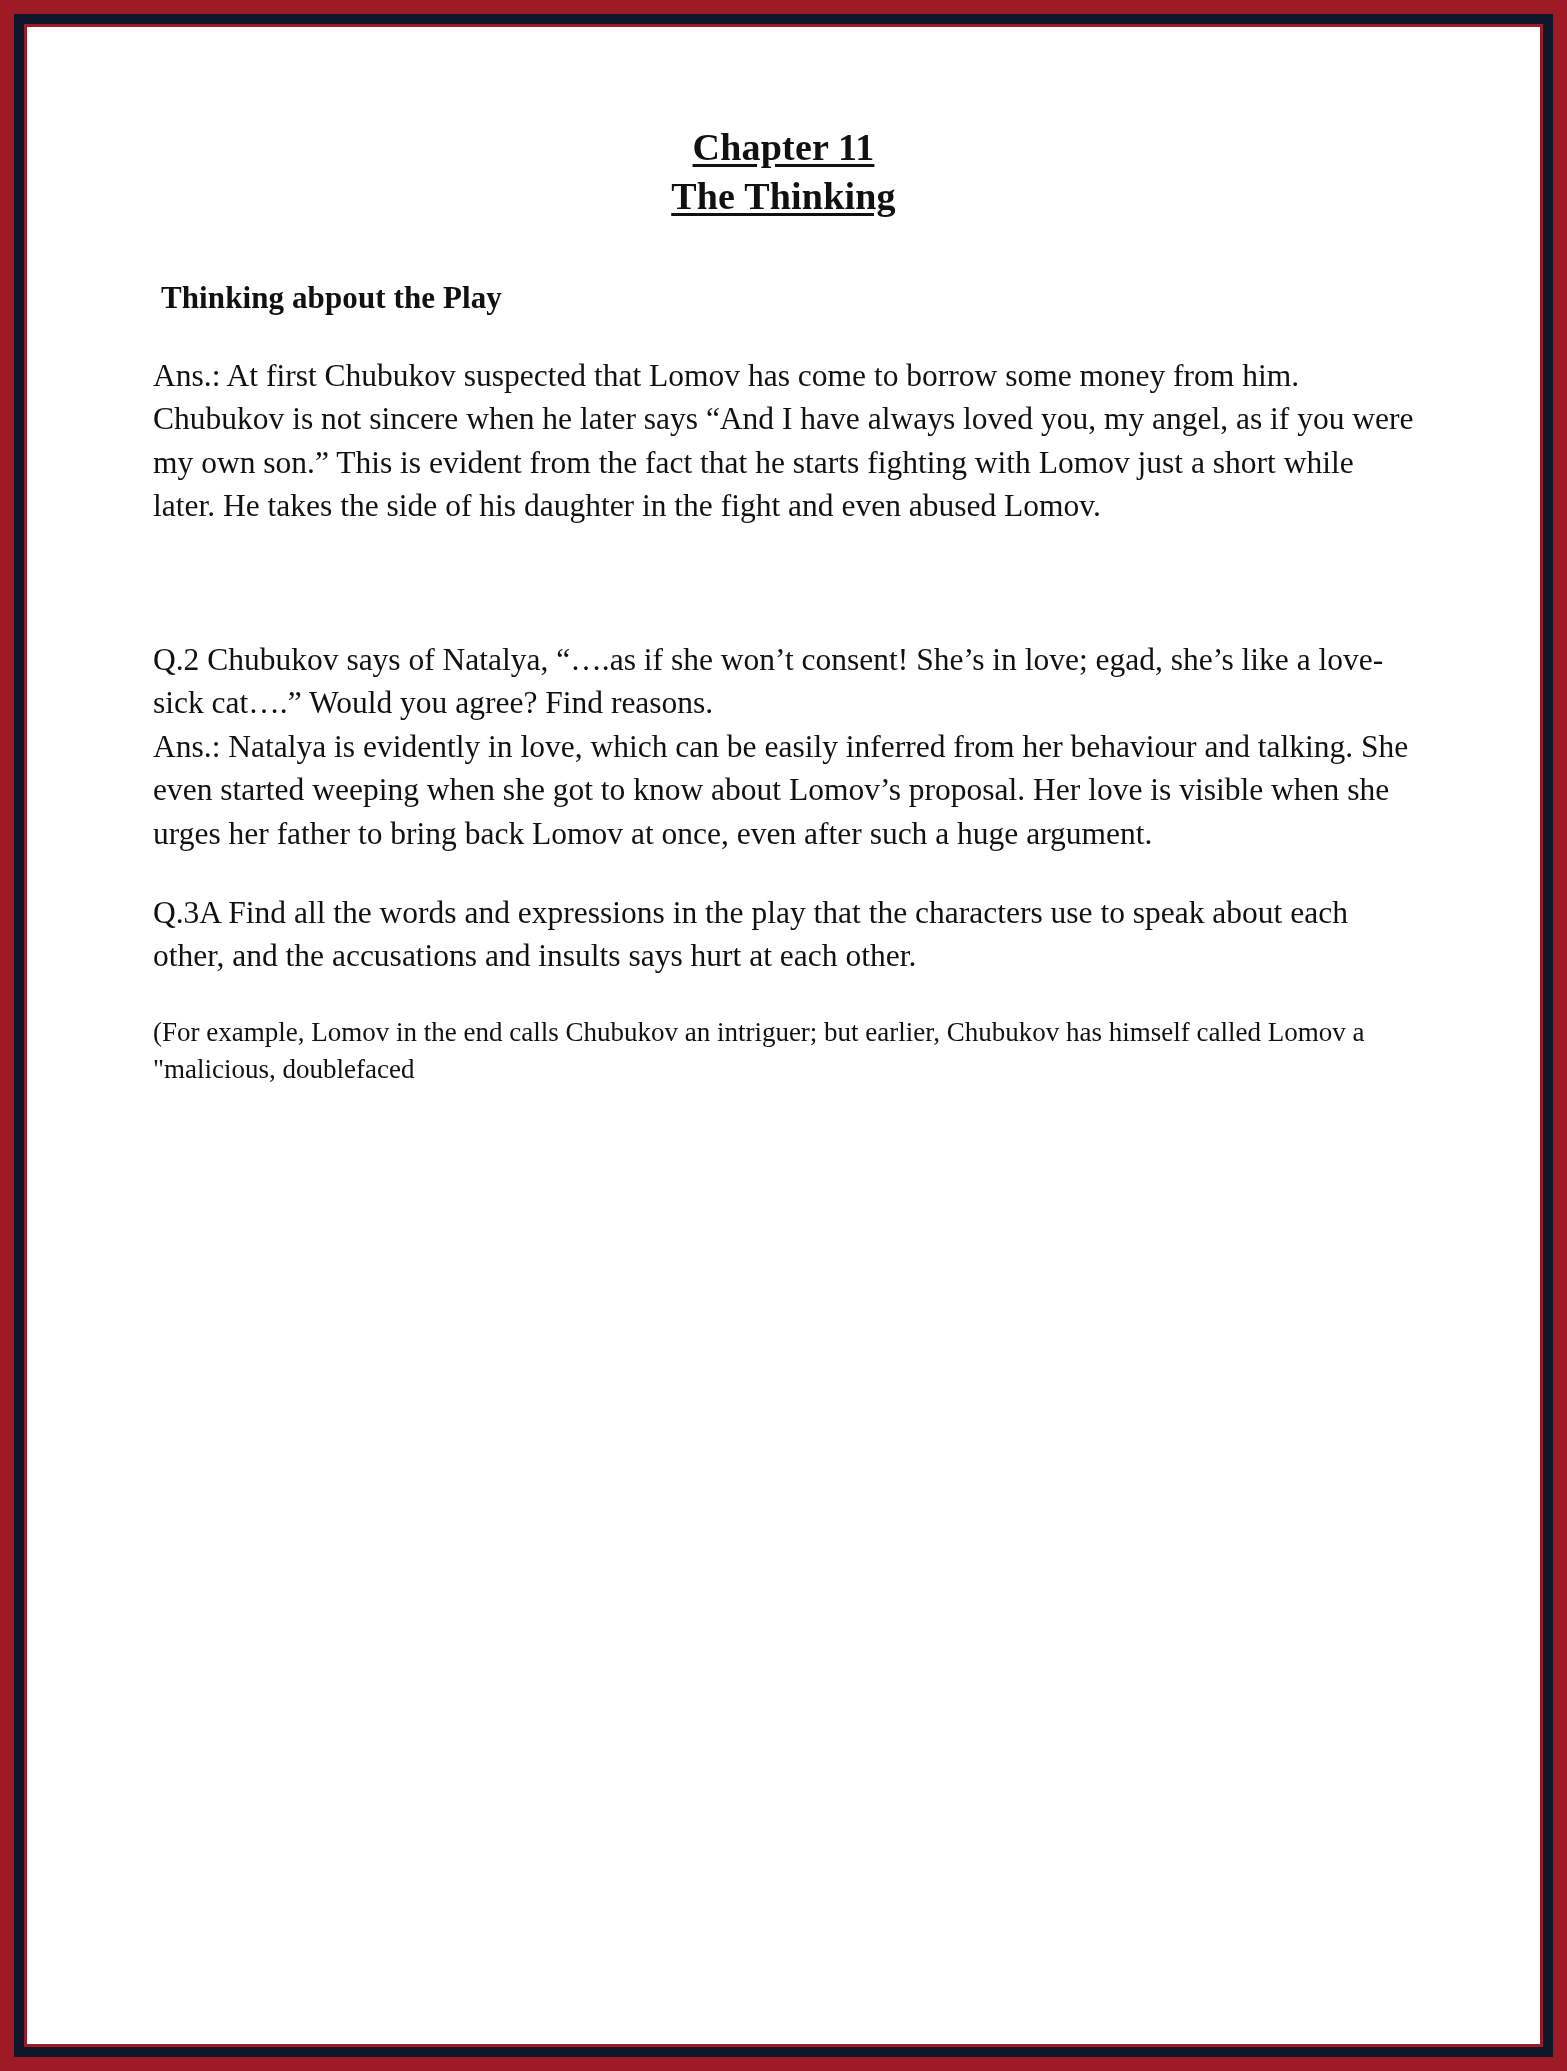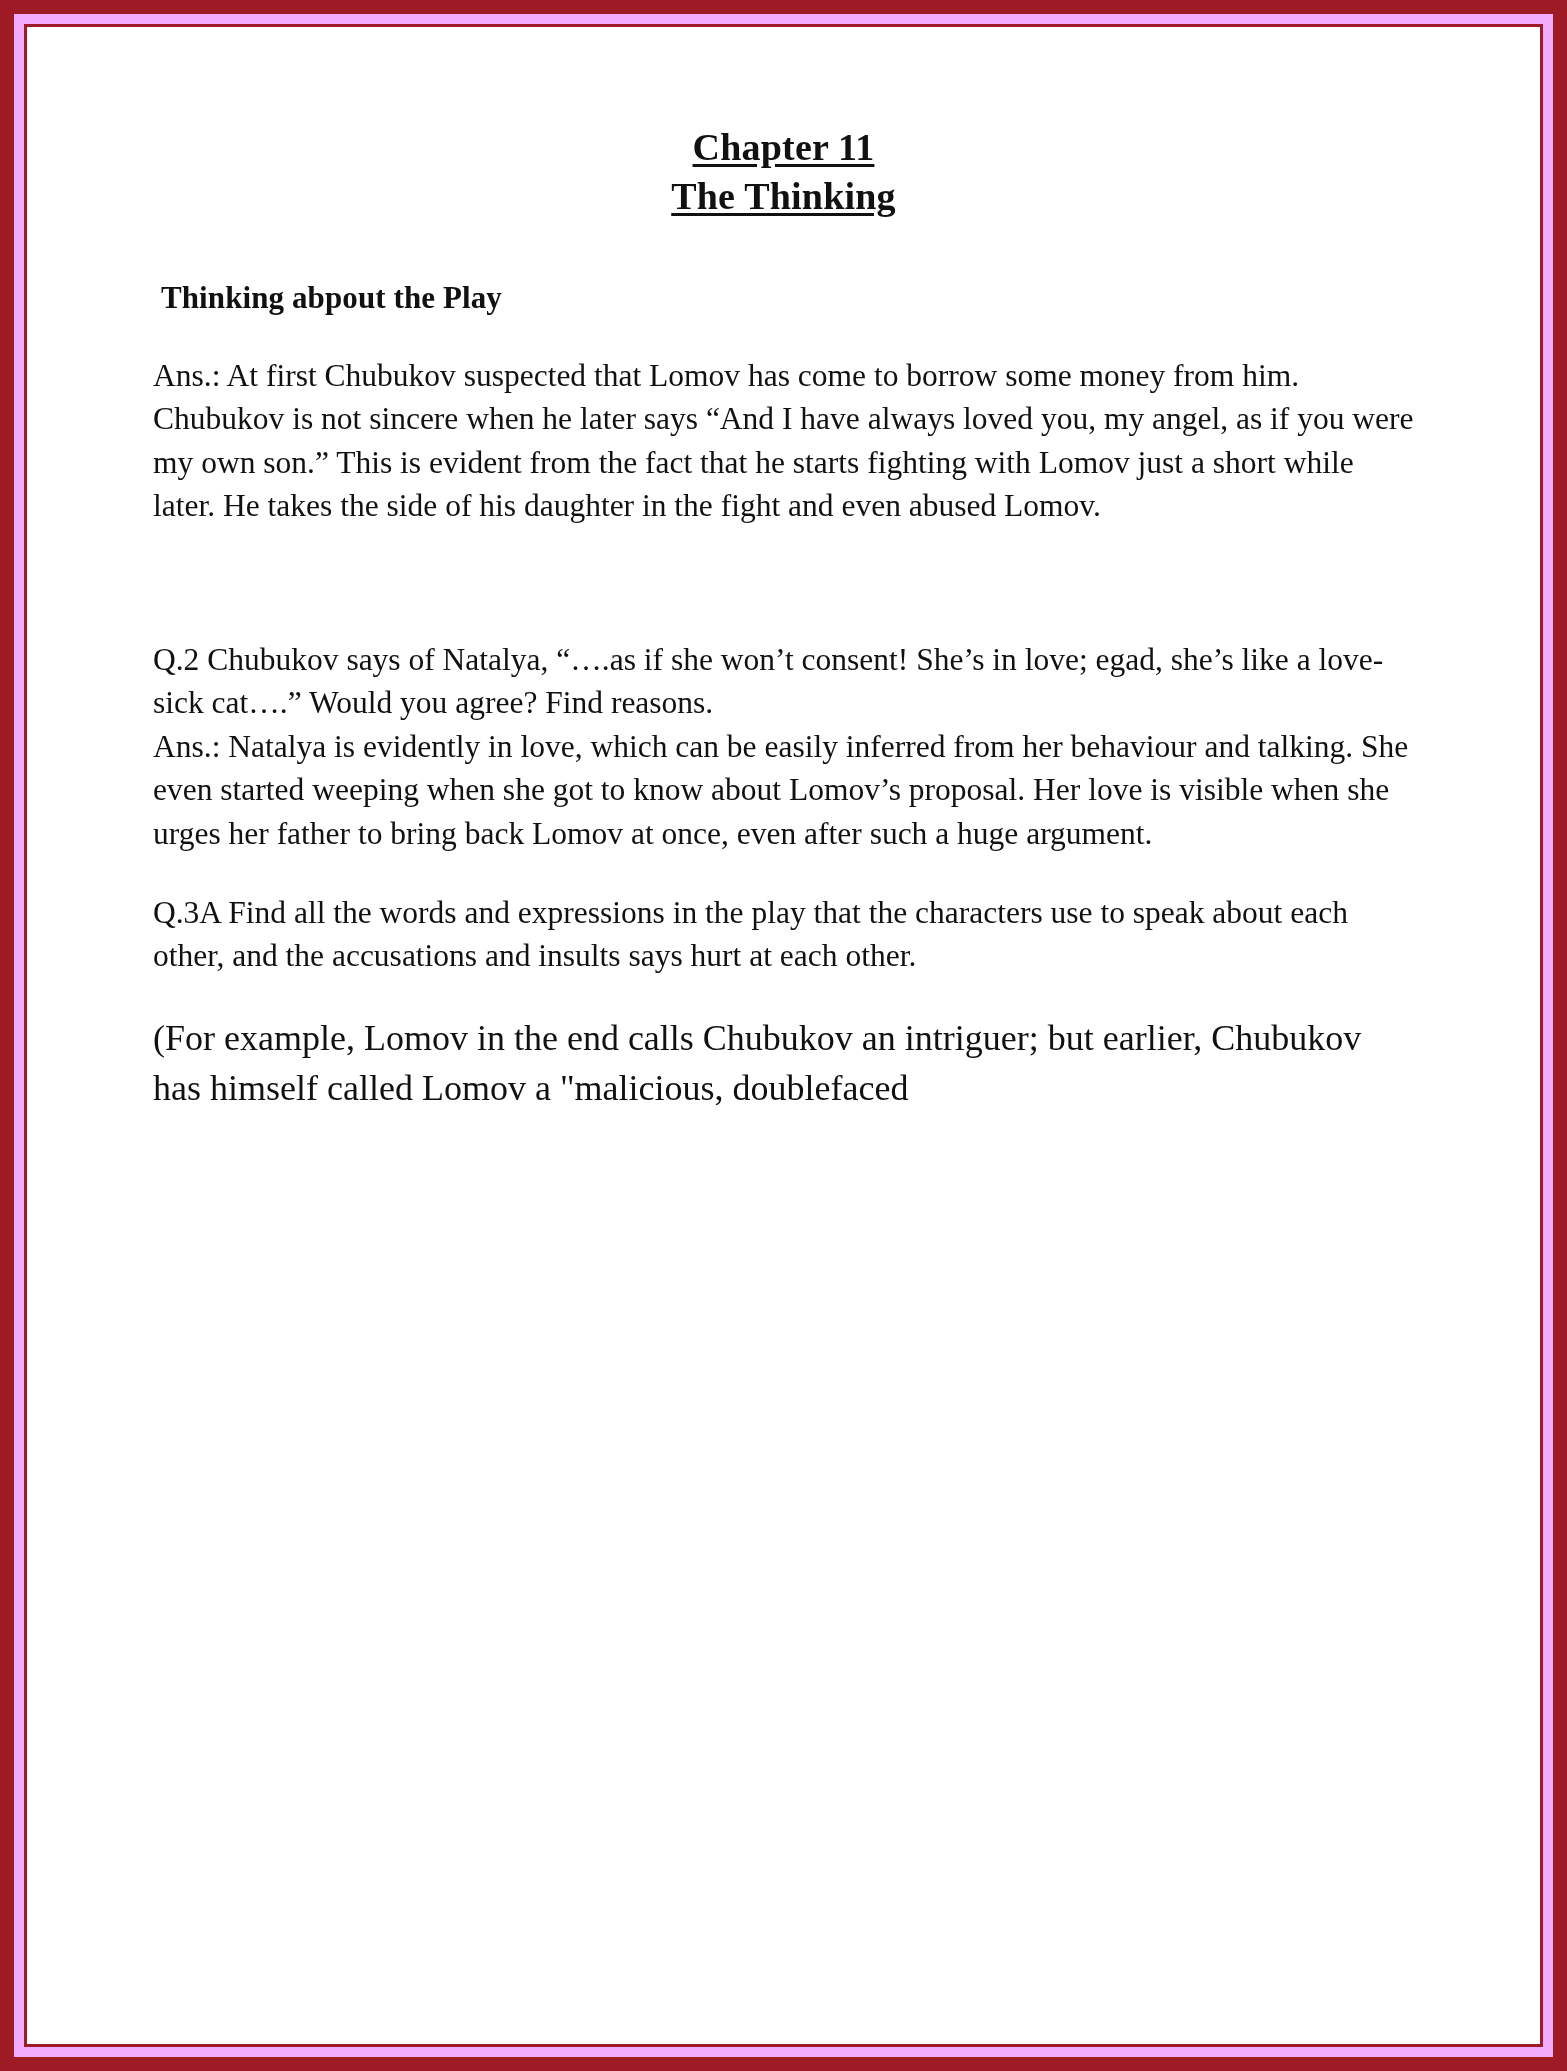--- a/index.html
+++ b/index.html
@@ -12,21 +12,21 @@
     height: 2071px;
     font-family: "Liberation Serif", serif;
     color: #111111;
   }
   .page {
     box-sizing: border-box;
     width: 1567px;
     height: 2071px;
     border: 14px solid #9e1b26;
     padding: 10px;
-    background: #f0abfc;
+    background: #0f172a;
   }
   .inner-frame {
     box-sizing: border-box;
     width: 100%;
     height: 100%;
     border: 3px solid #9e1b26;
     background: #ffffff;
     padding: 96px 126px 40px 126px;
     overflow: hidden;
   }
@@ -51,21 +51,21 @@
   .qa-block {
     margin: 0 0 36px 0;
   }
   .qa-block p {
     margin: 0;
     font-size: 31.5px;
     line-height: 1.38;
   }
   .gap-large { height: 74px; }
   .para {
-    font-size: 36px;
+    font-size: 27px;
     line-height: 1.38;
     margin: 0 0 36px 0;
   }
 </style>
 </head>
 <body>
 
 <div class="page">
   <div class="inner-frame">
 

